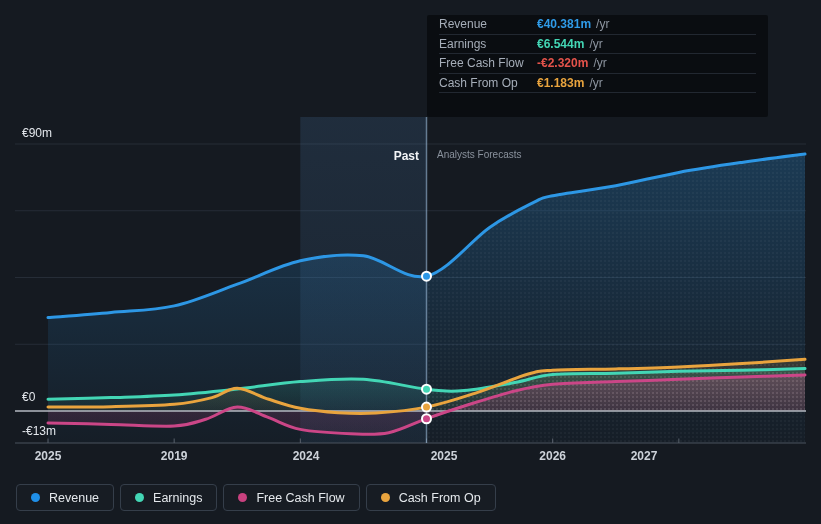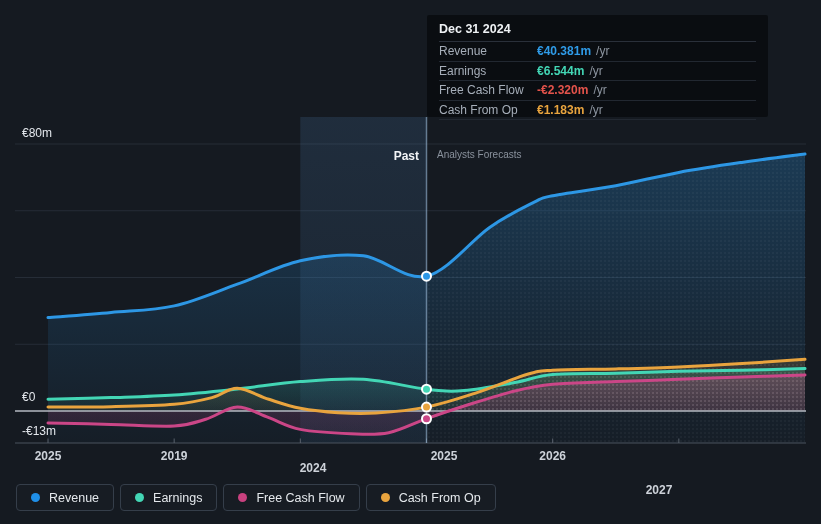--- a/index.html
+++ b/index.html
@@ -88,38 +88,37 @@
       <path d="M48,317.6C58.516666666666666,316.75 90.06666666666666,314.45 111.1,312.5C132.13333333333333,310.55 153.16666666666666,310.6166666666667 174.2,305.9C195.23333333333332,301.1833333333333 216.28333333333333,291.71666666666664 237.3,284.2C258.31666666666666,276.68333333333334 279.28333333333336,265.53333333333336 300.3,260.8C321.31666666666666,256.06666666666666 342.3666666666667,253.23333333333335 363.4,255.8C384.4333333333333,258.3666666666667 405.46666666666664,280.93333333333334 426.5,276.2C447.53333333333336,271.46666666666664 471.73333333333335,239.7 489.6,227.4C507.4666666666667,215.10000000000002 523.1833333333334,207.68333333333334 533.7,202.4C544.2166666666667,197.11666666666667 539.0166666666668,198.48333333333332 552.7,195.7C566.3833333333333,192.91666666666666 594.7833333333333,189.58333333333331 615.8,185.7C636.8166666666666,181.81666666666666 657.7833333333333,176.28333333333333 678.8,172.4C699.8166666666666,168.51666666666668 720.8666666666667,165.46666666666667 741.9,162.4C762.9333333333333,159.33333333333334 794.4833333333333,155.4 805,154" fill="none" stroke="#2d97e5" stroke-width="3" stroke-linecap="round"></path>
       <path d="M48,399.3C58.516666666666666,399.01666666666665 90.06666666666666,398.3166666666667 111.1,397.6C132.13333333333333,396.8833333333333 153.16666666666666,396.43333333333334 174.2,395C195.23333333333332,393.56666666666666 216.28333333333333,391.23333333333335 237.3,389C258.31666666666666,386.76666666666665 279.28333333333336,383.2166666666667 300.3,381.6C321.31666666666666,379.98333333333335 342.3666666666667,378.03333333333336 363.4,379.3C384.4333333333333,380.56666666666666 409.68333333333334,387.31666666666666 426.5,389.2C443.31666666666666,391.0833333333333 449.58333333333337,391.70000000000005 464.3,390.6C479.01666666666665,389.5 500.0666666666666,385.2666666666667 514.8,382.6C529.5333333333333,379.93333333333334 535.8666666666667,376.15000000000003 552.7,374.6C569.5333333333334,373.05 594.7833333333333,373.85 615.8,373.3C636.8166666666666,372.75 657.7833333333333,371.8 678.8,371.3C699.8166666666666,370.8 720.8666666666667,370.75 741.9,370.3C762.9333333333333,369.85 794.4833333333333,368.8833333333333 805,368.6" fill="none" stroke="#43d6b5" stroke-width="3" stroke-linecap="round"></path>
       <path d="M48,407C58.516666666666666,406.95 90.06666666666666,407.15 111.1,406.7C132.13333333333333,406.25 157.38333333333333,405.81666666666666 174.2,404.3C191.01666666666665,402.78333333333336 201.48333333333332,400.2666666666667 212,397.6C222.51666666666668,394.93333333333334 227.83333333333334,388.01666666666665 237.3,388.3C246.76666666666668,388.58333333333337 258.3,395.9666666666667 268.8,399.3C279.3,402.6333333333333 288.73333333333335,406.06666666666666 300.3,408.3C311.8666666666667,410.53333333333336 325.5833333333333,411.91666666666663 338.2,412.7C350.81666666666666,413.48333333333335 361.2833333333333,413.93333333333334 376,413C390.7166666666667,412.06666666666666 409.6666666666667,410.5 426.5,407.1C443.3333333333333,403.70000000000005 460.18333333333334,398.0666666666667 477,392.6C493.81666666666666,387.1333333333333 514.7833333333333,378.01666666666665 527.4,374.3C540.0166666666667,370.58333333333337 537.9666666666667,371.20000000000005 552.7,370.3C567.4333333333334,369.4 594.7833333333333,369.46666666666664 615.8,368.9C636.8166666666666,368.3333333333333 657.7833333333333,367.7833333333333 678.8,366.9C699.8166666666666,366.01666666666665 720.8666666666667,364.8666666666667 741.9,363.6C762.9333333333333,362.33333333333337 794.4833333333333,360.01666666666665 805,359.3" fill="none" stroke="#e9a43e" stroke-width="3" stroke-linecap="round"></path>
       <path d="M48,423C58.516666666666666,423.23333333333335 90.06666666666666,423.9 111.1,424.4C132.13333333333333,424.9 158.43333333333334,426.85 174.2,426C189.96666666666664,425.15 195.1833333333333,422.4666666666667 205.7,419.3C216.21666666666667,416.1333333333333 226.78333333333333,407.26666666666665 237.3,407C247.8166666666667,406.73333333333335 258.3,413.96666666666664 268.8,417.7C279.3,421.43333333333334 286.6333333333333,426.7333333333333 300.3,429.4C313.9666666666667,432.06666666666666 336.06666666666666,433.15 350.8,433.7C365.53333333333336,434.25 376.0833333333333,435.2 388.7,432.7C401.31666666666666,430.2 413.9,423.15 426.5,418.7C439.1,414.25 449.58333333333337,410.6166666666667 464.3,406C479.01666666666665,401.3833333333333 500.0666666666666,394.6166666666667 514.8,391C529.5333333333333,387.3833333333333 535.8666666666667,385.8666666666667 552.7,384.3C569.5333333333334,382.73333333333335 594.7833333333333,382.43333333333334 615.8,381.6C636.8166666666666,380.7666666666667 657.7833333333333,380.06666666666666 678.8,379.3C699.8166666666666,378.53333333333336 720.8666666666667,377.7166666666667 741.9,377C762.9333333333333,376.2833333333333 794.4833333333333,375.3333333333333 805,375" fill="none" stroke="#cb4687" stroke-width="3" stroke-linecap="round"></path>
       <circle cx="426.5" cy="276.2284125" r="4.5" fill="#2d97e5" stroke="#ffffff" stroke-width="2"></circle>
       <circle cx="426.5" cy="389.1594" r="4.5" fill="#43d6b5" stroke="#ffffff" stroke-width="2"></circle>
       <circle cx="426.5" cy="407.0517375" r="4.5" fill="#e9a43e" stroke="#ffffff" stroke-width="2"></circle>
       <circle cx="426.5" cy="418.743" r="4.5" fill="#cb4687" stroke="#ffffff" stroke-width="2"></circle>
     </svg>
 
-  <div class="ylab" id="ylab-top">€80m</div>
+  <div class="ylab" id="ylab-top">€90m</div>
   <div class="ylab" id="ylab-zero">€0</div>
   <div class="ylab" id="ylab-neg">-€13m</div>
 
   <div id="x-labels">
       <div class="xlab" style="left: 26px;">2025</div>
       <div class="xlab" style="left: 152.167px;">2019</div>
-      <div class="xlab" style="left: 291px; margin-top: 12px;">2024</div>
+      <div class="xlab" style="left: 284px;">2024</div>
       <div class="xlab" style="left: 422px; text-align: center;">2025</div>
       <div class="xlab" style="left: 530.667px;">2026</div>
-      <div class="xlab" style="left: 637px; margin-top: 34px;">2027</div>
+      <div class="xlab" style="left: 622px;">2027</div>
     </div>
 
   <div id="past-label">Past</div>
   <div id="forecast-label">Analysts Forecasts</div>
 
   <div id="tooltip">
-    <div class="tt-header">Dec 31 2024</div>
     <div class="tt-row">
       <span class="tt-label">Revenue</span>
       <span class="tt-value" style="color: rgb(47, 155, 232);">€40.381m</span>
       <span class="tt-suffix">/yr</span>
     </div>
     <div class="tt-row">
       <span class="tt-label">Earnings</span>
       <span class="tt-value" style="color: rgb(67, 214, 181);">€6.544m</span>
       <span class="tt-suffix">/yr</span>
     </div>

